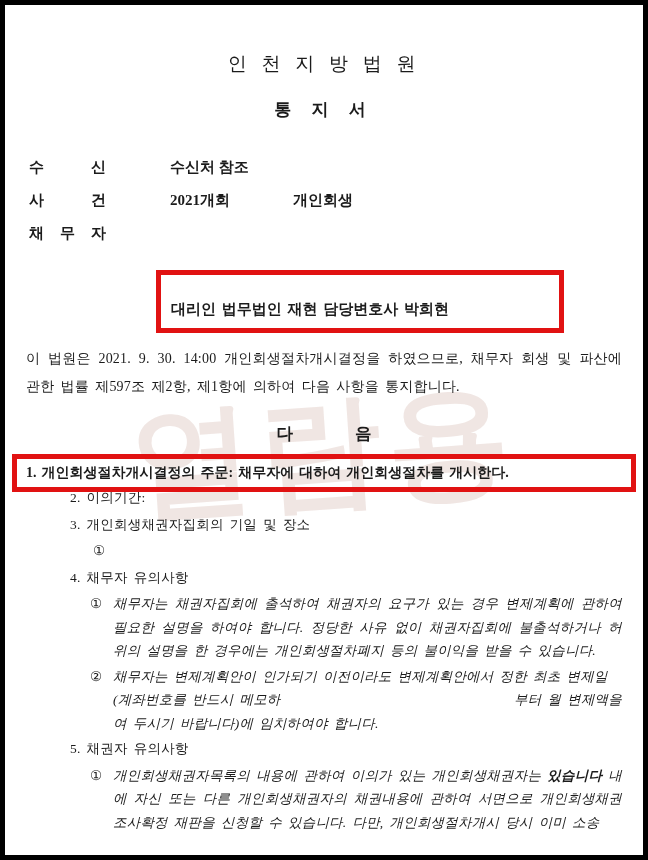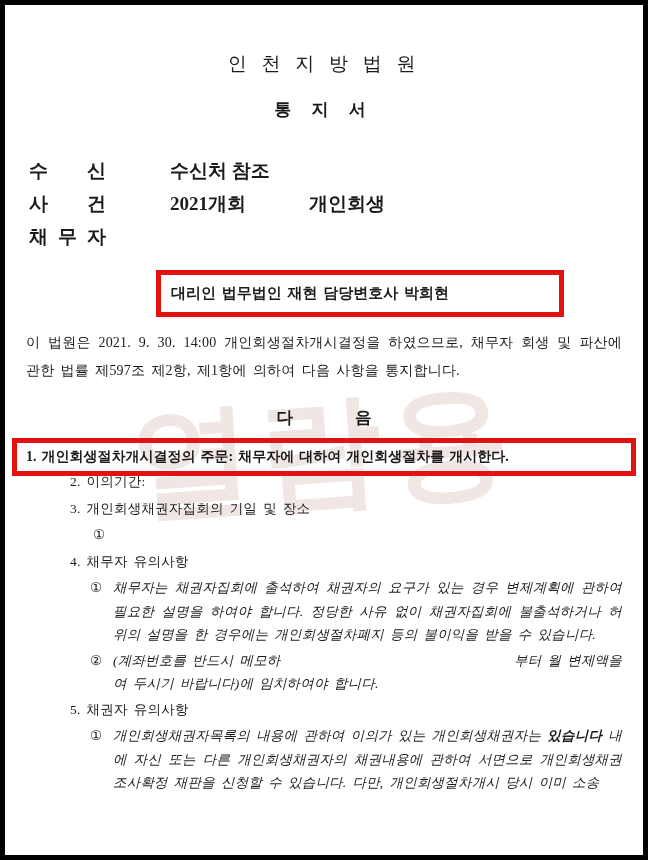--- a/index.html
+++ b/index.html
@@ -28,32 +28,32 @@
   .court-title{
     padding-top:46px;text-align:center;
     font-size:19px;font-weight:400;letter-spacing:5px;white-space:pre;
   }
   .doc-title{
     margin-top:21px;text-align:center;
     font-size:17px;font-weight:700;letter-spacing:8px;white-space:pre;
   }
   .fields{margin-top:37px;}
   .field-row{display:flex;align-items:flex-start;margin-bottom:14px;height:19px;
-    font-size:19px;font-weight:700;}
+    font-size:15px;font-weight:700;}
   .field-label{
     width:77px;margin-left:3px;display:inline-block;
     text-align:justify;text-align-last:justify;white-space:normal;
   }
   .field-value{margin-left:64px;white-space:pre;}
   .case-type{margin-left:63px;}
   .attorney-box{
     box-sizing:border-box;
     margin:27px 0 0 130px;width:408px;
     border:5px solid var(--red);
-    padding:9px 8px 9px 10px;
+    padding:25px 8px 9px 10px;
     font-size:15px;font-weight:700;word-spacing:2px;white-space:nowrap;
   }
   .intro{
     margin-top:12px;font-size:14px;line-height:28px;
     text-align:justify;word-spacing:2.5px;letter-spacing:0.2px;
   }
   .section-heading{
     margin-top:22px;display:flex;justify-content:center;gap:62px;
     font-size:16.5px;font-weight:700;
   }
@@ -130,20 +130,21 @@
       <div class="li">4. 채무자 유의사항</div>
 
       <div class="sub">
         <span class="marker">①</span>
         <div class="subtext">채무자는 채권자집회에 출석하여 채권자의 요구가 있는 경우 변제계획에 관하여 필요한 설명을 하여야 합니다. 정당한 사유 없이 채권자집회에 불출석하거나 허위의 설명을 한 경우에는 개인회생절차폐지 등의 불이익을 받을 수 있습니다.</div>
       </div>
 
       <div class="sub">
         <span class="marker">②</span>
         <div class="subtext">
+          <div>채무자는 변제계획안이 인가되기 이전이라도 변제계획안에서 정한 최초 변제일</div>
           <div class="split">
             <span>(계좌번호를 반드시 메모하</span>
             <span>부터 월 변제액을</span>
           </div>
           <div>여 두시기 바랍니다)에 임치하여야 합니다.</div>
         </div>
       </div>
 
       <div class="li">5. 채권자 유의사항</div>
 

